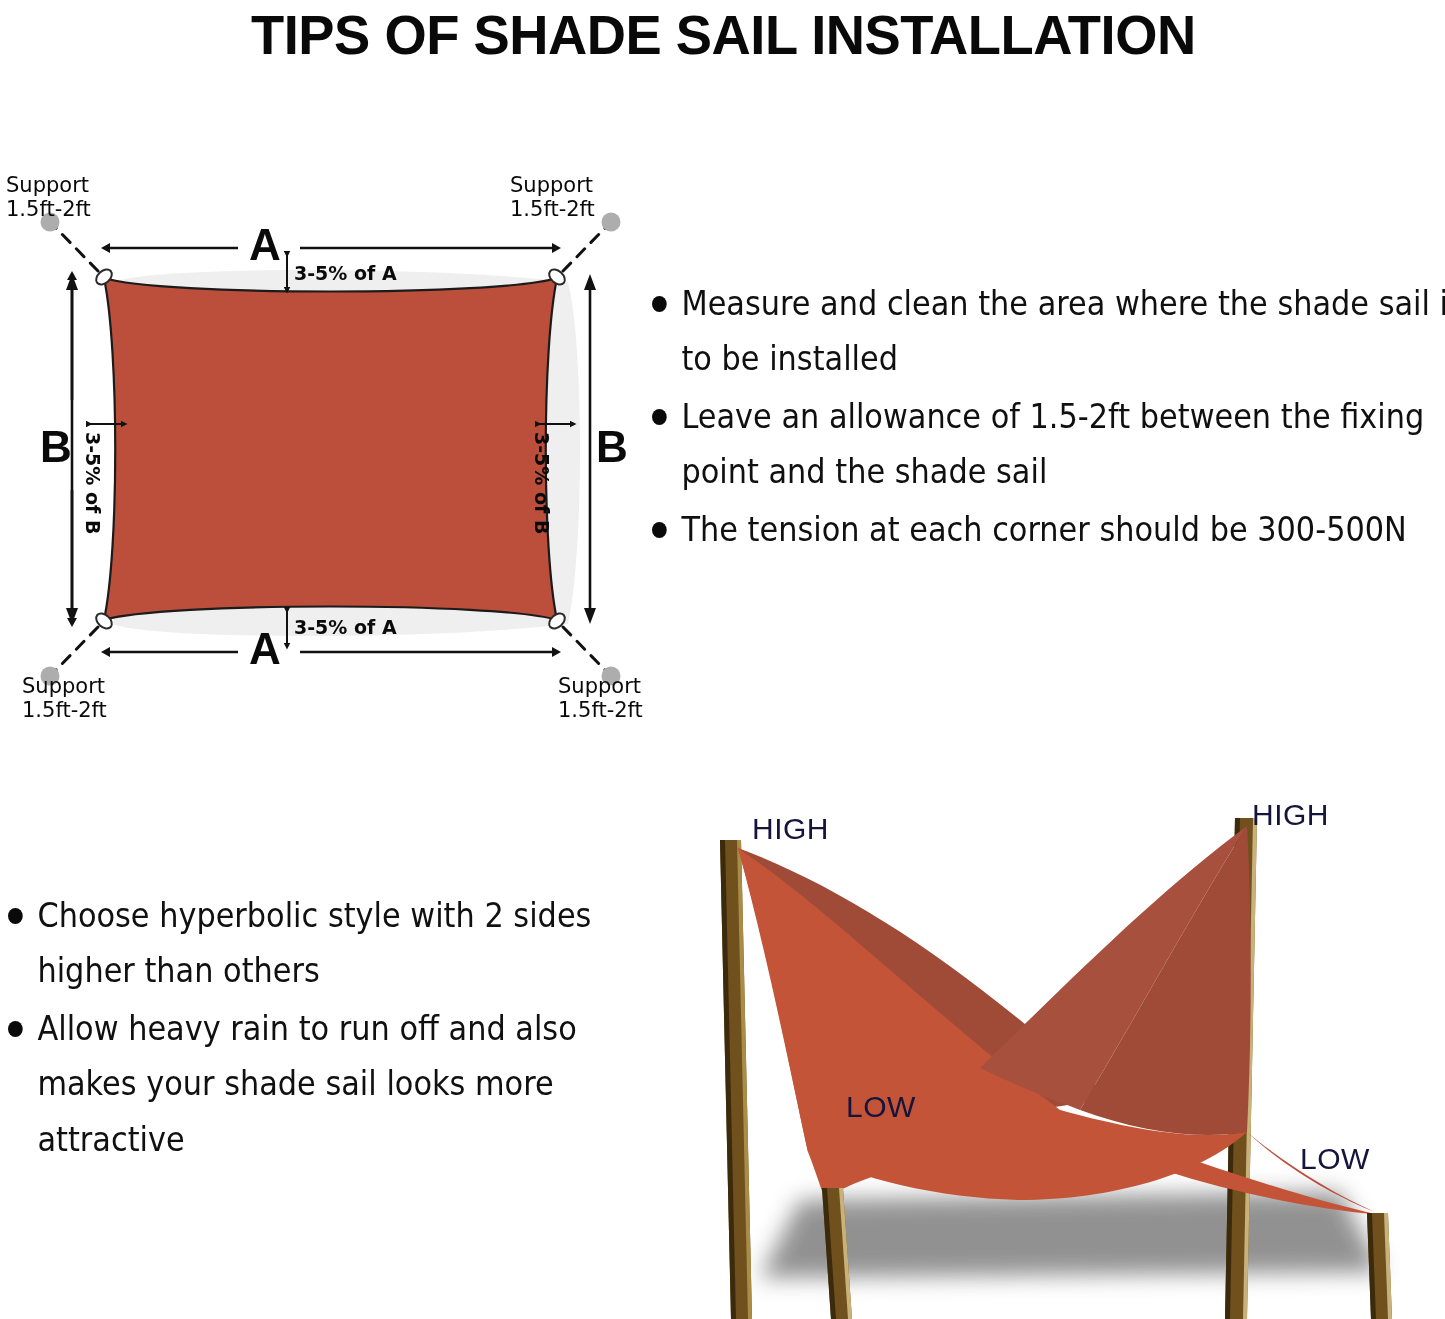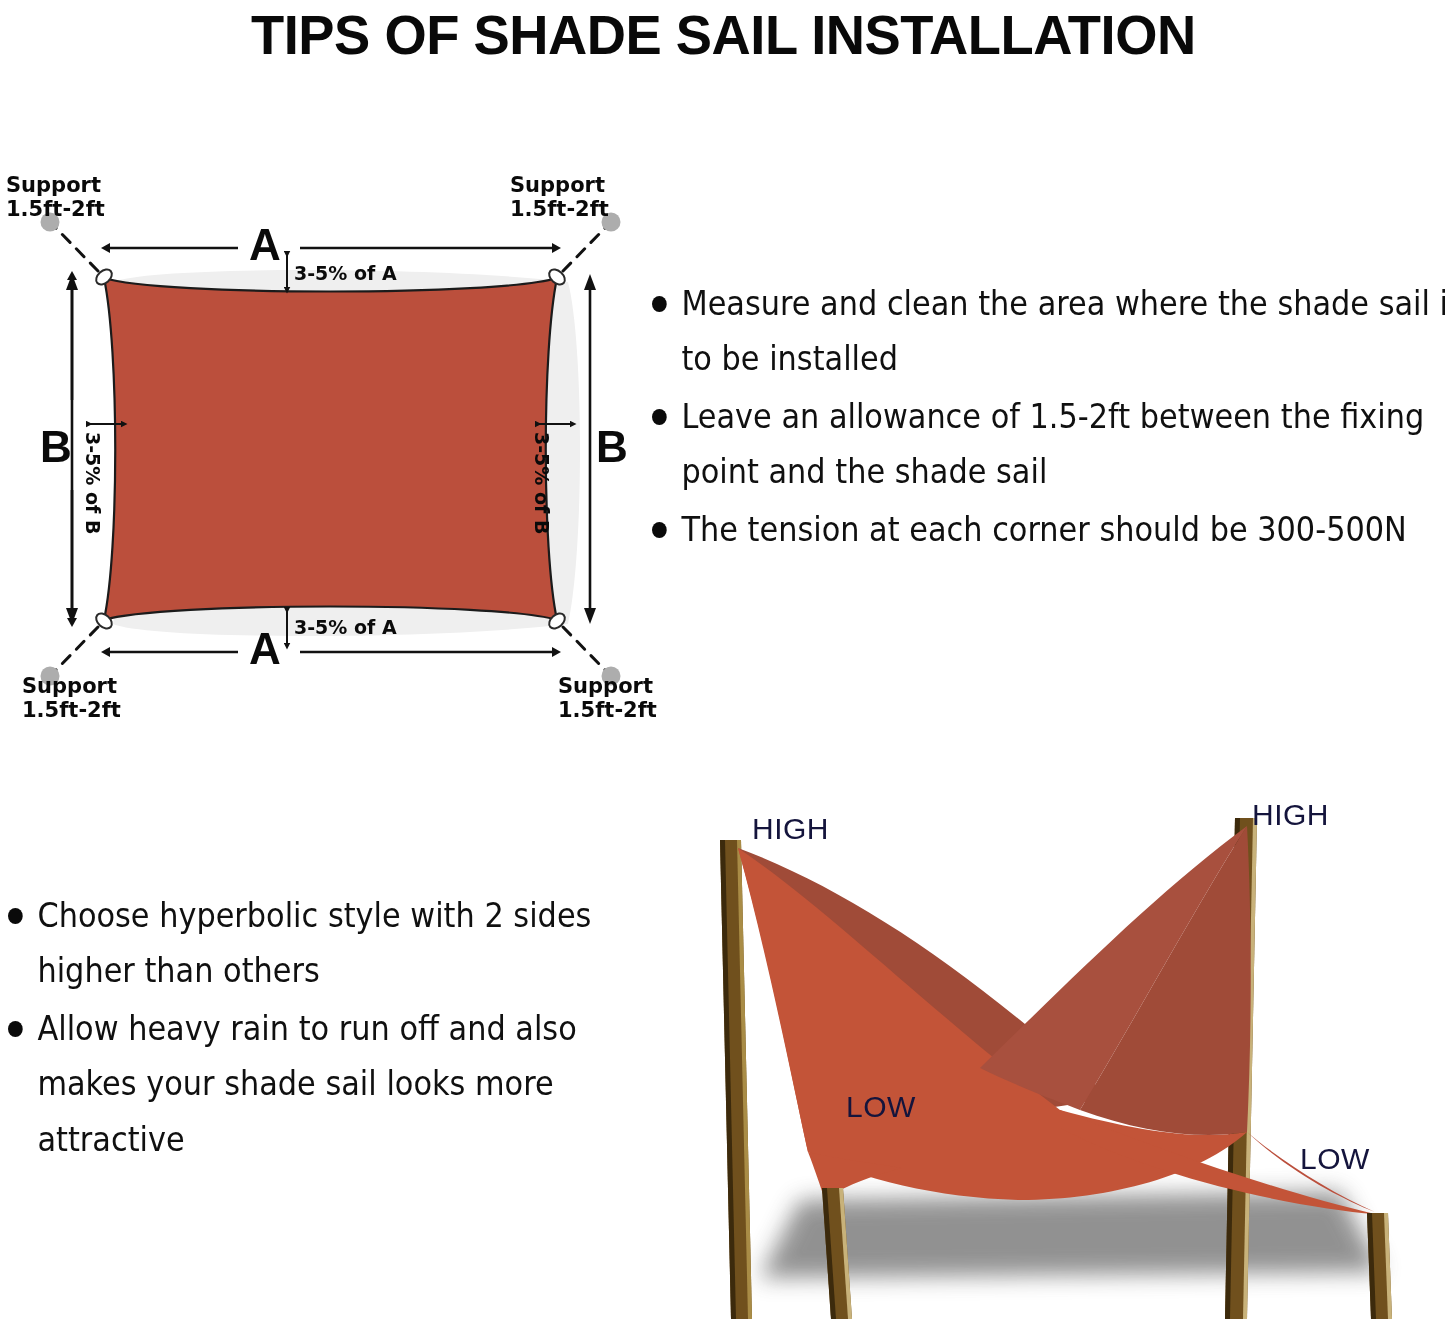--- a/index.html
+++ b/index.html
@@ -69,21 +69,21 @@
 
   
   .dlabel {
     position: absolute;
     font-family: "DejaVu Sans", "Liberation Sans", sans-serif;
     color: #0a0a0a;
     white-space: nowrap;
   }
   .support-label {
     font-size: 21px;
-    font-weight: bold;
+    font-weight: normal;
     line-height: 1.14;
   }
   .support-label .l2 { display: block; }
   .dim-big {
     font-size: 44px;
     font-weight: bold;
     font-family: "Liberation Sans", "DejaVu Sans", sans-serif;
   }
   .pct {
     font-size: 19px;

